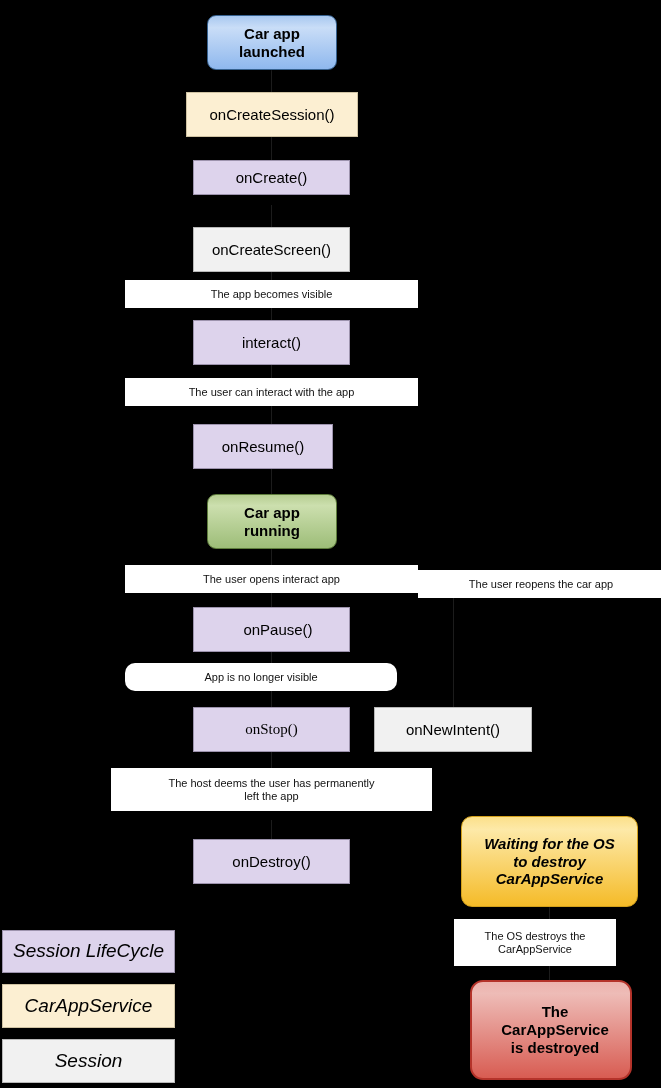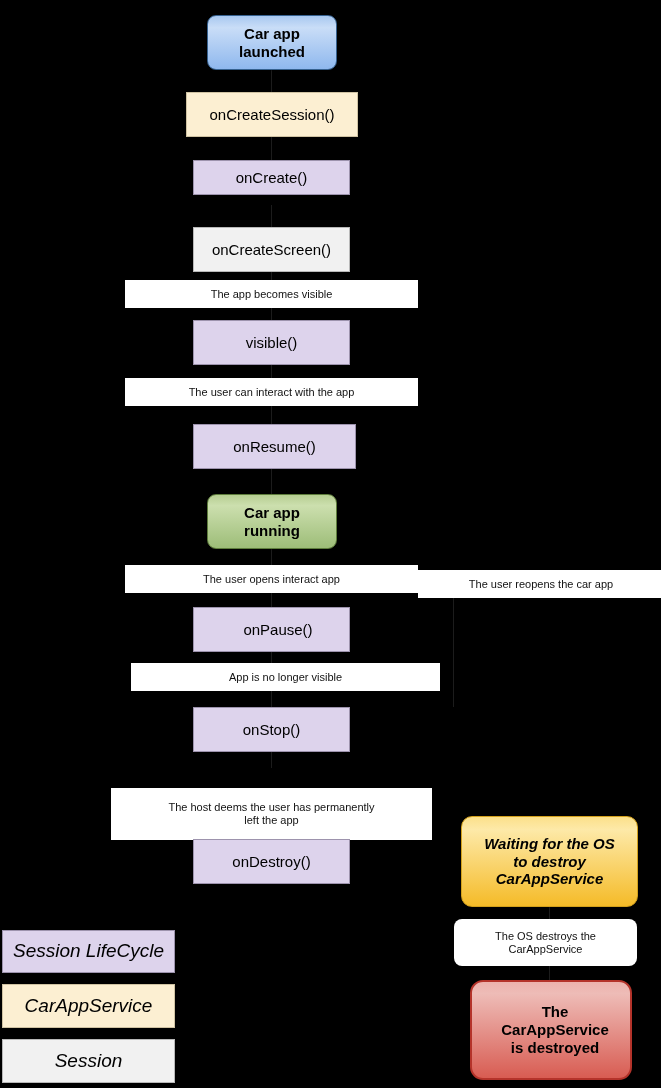--- a/index.html
+++ b/index.html
@@ -122,50 +122,51 @@
 launched</div>
 
   <div class="node service" style="left:186px; top:92px; width:172px; height:45px;">onCreateSession()</div>
 
   <div class="node lifecycle" style="left:193px; top:160px; width:157px; height:35px;">onCreate()</div>
 
   <div class="node session" style="left:193px; top:227px; width:157px; height:45px;">onCreateScreen()</div>
 
   <div class="node edge-label" style="left:125px; top:280px; width:293px; height:28px;">The app becomes visible</div>
 
-  <div class="node lifecycle" style="left:193px; top:320px; width:157px; height:45px;">visible()</div>
+  <div class="node lifecycle" style="left:193px; top:320px; width:157px; height:45px;">interact()</div>
 
   <div class="node edge-label" style="left:125px; top:378px; width:293px; height:28px;">The user can interact with the app</div>
 
-  <div class="node lifecycle" style="left:193px; top:424px; width:163px; height:45px;">onResume()</div>
+  <div class="node lifecycle" style="left:193px; top:424px; width:140px; height:45px;">onResume()</div>
 
   <div class="node state-green" style="left:207px; top:494px; width:130px; height:55px;">Car app
 running</div>
 
   <div class="node edge-label" style="left:125px; top:565px; width:293px; height:28px;">The user opens interact app</div>
 
   <div class="node edge-label" style="left:418px; top:570px; width:246px; height:28px;">The user reopens the car app</div>
 
   <div class="node lifecycle" style="left:193px; top:607px; width:157px; height:45px;padding-left:13px;">onPause()</div>
 
-  <div class="node edge-label" style="left:131px; top:663px; width:309px; height:28px;">App is no longer visible</div>
+  <div class="node edge-label" style="left:125px; top:663px; width:272px; height:28px;border-radius:10px;">App is no longer visible</div>
 
-  <div class="node lifecycle" style="left:193px; top:707px; width:157px; height:45px;">onStop()</div>
+  <div class="node lifecycle" style="left:193px; top:707px; width:157px; height:45px;font-family:Liberation Serif, serif;">onStop()</div>
 
+  <div class="node session" style="left:374px; top:707px; width:158px; height:45px;">onNewIntent()</div>
 
-  <div class="node edge-label" style="left:111px; top:788px; width:321px; height:52px;">The host deems the user has permanently
+  <div class="node edge-label" style="left:111px; top:768px; width:321px; height:43px;">The host deems the user has permanently
 left the app</div>
 
   <div class="node lifecycle" style="left:193px; top:839px; width:157px; height:45px;">onDestroy()</div>
 
   <div class="node state-yellow" style="left:461px; top:816px; width:177px; height:91px;">Waiting for the OS
 to destroy
 CarAppService</div>
 
-  <div class="node edge-label" style="left:454px; top:919px; width:183px; height:47px;border-radius:8px;">The OS destroys the
+  <div class="node edge-label" style="left:454px; top:919px; width:162px; height:47px;">The OS destroys the
 CarAppService</div>
 
   <div class="node state-red" style="left:470px; top:980px; width:162px; height:100px;padding-left:8px;">The
 CarAppService
 is destroyed</div>
 
   <div class="node lifecycle legend-item" style="left:2px; top:930px; width:173px; height:43px;">Session LifeCycle</div>
 
   <div class="node service legend-item" style="left:2px; top:984px; width:173px; height:44px;">CarAppService</div>
 

